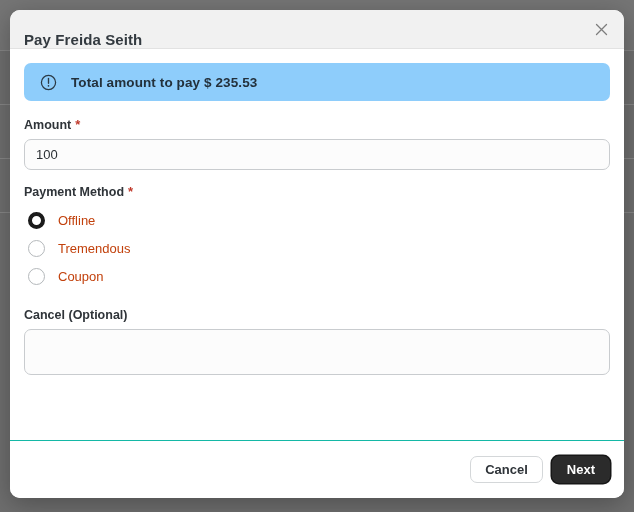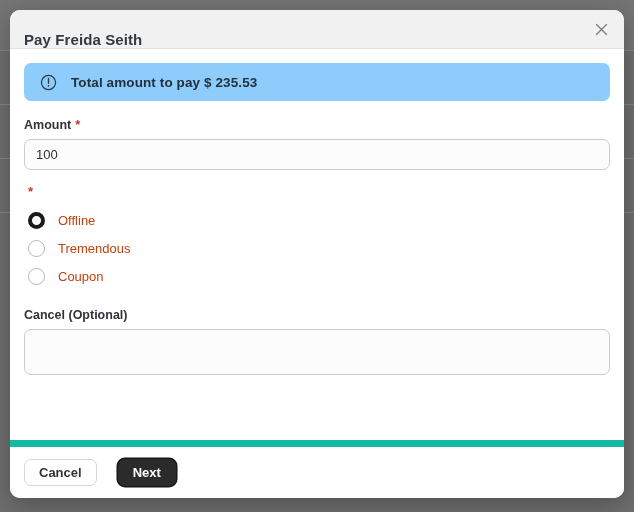--- a/index.html
+++ b/index.html
@@ -196,23 +196,24 @@
     padding: 8px 11px;
     outline: none;
     resize: none;
     display: block;
   }
 
   
   #modal-footer {
     flex: 0 0 58px;
     height: 58px;
-    border-top: 7px solid #14b8a6;
-    display: flex;
-    align-items: center;
+    border-top: 1px solid #14b8a6;
+    display: flex;
+    align-items: center;
+    justify-content: flex-end;
     padding: 12px 14px;
     box-sizing: border-box;
     background: #ffffff;
   }
   .btn {
     height: 27px;
     border-radius: 7px;
     font-family: "Liberation Sans", sans-serif;
     font-size: 13px;
     font-weight: bold;
@@ -227,21 +228,20 @@
     background: #ffffff;
     border: 1px solid #d4d7d9;
     color: #2f3439;
     margin-right: 9px;
   }
   #next-button {
     background: #2b2b2b;
     border: 1px solid #2b2b2b;
     color: #ffffff;
     box-shadow: 0 0 0 1.5px #171717;
-    margin-left: 12px;
   }
 </style>
 </head>
 <body>
 
 <div id="backdrop">
   <div class="bg-band" style="top:0px;height:50px;"></div>
   <div class="bg-line" style="top:50px;"></div>
   <div class="bg-line" style="top:104px;"></div>
   <div class="bg-line" style="top:158px;"></div>
@@ -272,20 +272,21 @@
       <span id="info-banner-text">Total amount to pay $ 235.53</span>
     </div>
 
     <div class="field-label">
       <span>Amount</span>
       <span class="required-star">*</span>
     </div>
     <input id="amount-input" type="text" value="100" style="">
 
     <div class="field-label">
+      <span>Payment Method</span>
       <span class="required-star">*</span>
     </div>
     <div id="payment-method-group">
       <div class="radio-row selected">
         <span class="radio-mark"></span>
         <span class="radio-label">Offline</span>
       </div>
       <div class="radio-row">
         <span class="radio-mark"></span>
         <span class="radio-label">Tremendous</span>

